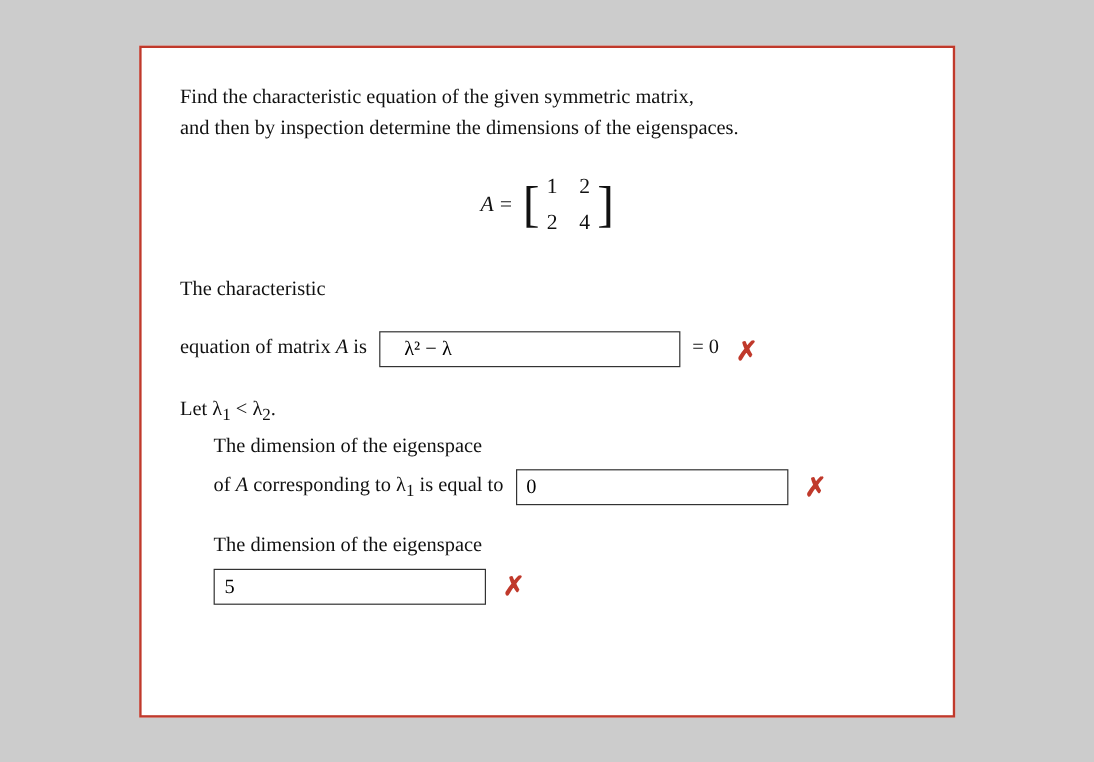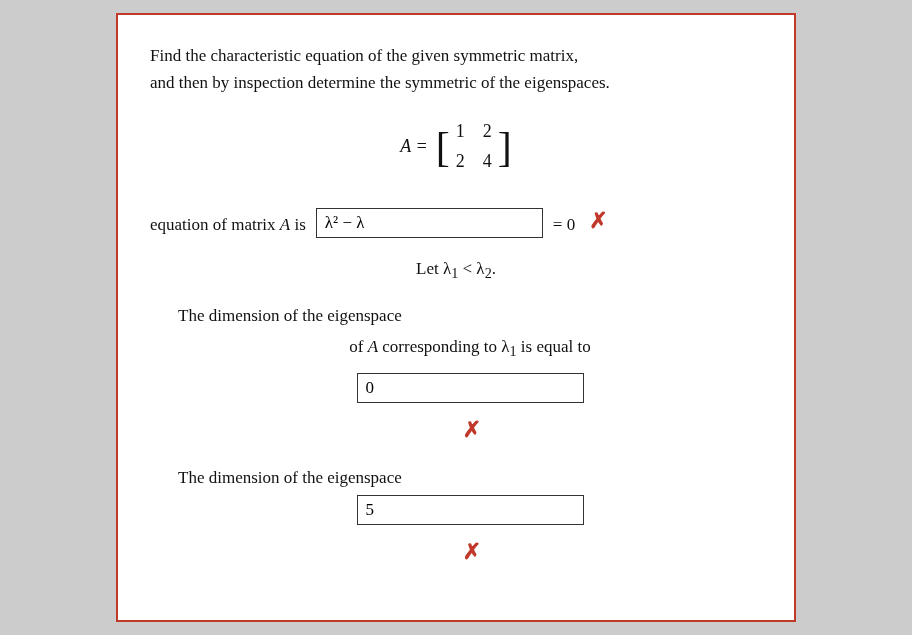--- a/index.html
+++ b/index.html
@@ -76,28 +76,28 @@
     .matrix-cell {
       text-align: center;
     }
 
     .char-eq-section {
       margin-bottom: 18px;
     }
 
     .char-eq-row {
       display: flex;
-      align-items: flex-end;
-      margin-top: 2px;
+      align-items: flex-start;
+      margin-top: 22px;
       gap: 10px;
     }
 
     .input-box {
       border: 1px solid #333;
-      padding: 4px 8px;
+      padding: 4px 20px;
       font-size: 17px;
       font-family: 'Times New Roman', Times, serif;
       min-width: 140px;
       text-align: left;
       background: #fff;
     }
 
     .input-box-small {
       border: 1px solid #333;
       padding: 4px 8px;
@@ -115,69 +115,67 @@
 
     .x-mark {
       color: #c0392b;
       font-size: 22px;
       font-weight: bold;
       font-style: normal;
       margin-left: 4px;
     }
 
     .lambda-section {
-      margin-bottom: 18px;
-      text-align: center;
     }
 
     .eigenspace-section {
       margin-bottom: 18px;
       margin-left: 28px;
     }
 
     .eigenspace-row {
       display: flex;
       align-items: center;
       margin-top: 4px;
       gap: 10px;
-      flex-direction: column;
     }
 
     .math-italic {
       font-style: italic;
     }
   </style>
 </head>
 <body>
 
 <div class="main-container">
   <div class="card">
 
     <div class="problem-text">
       <div>Find the characteristic equation of the given symmetric matrix,</div>
-      <div>and then by inspection determine the symmetric of the eigenspaces.</div>
+      <div>and then by inspection determine the dimensions of the eigenspaces.</div>
     </div>
 
     <div class="matrix-section">
       <div class="matrix-wrap">
         <span class="math-italic">A =</span>
         <div class="matrix-bracket-container">
           <span class="bracket-left">[</span>
           <div class="matrix-grid">
             <div class="matrix-cell">1</div>
             <div class="matrix-cell">2</div>
             <div class="matrix-cell">2</div>
             <div class="matrix-cell">4</div>
           </div>
           <span class="bracket-right">]</span>
         </div>
       </div>
     </div>
 
     <div class="char-eq-section">
+      <div>The characteristic</div>
       <div class="char-eq-row">
         <span>
           equation of matrix <span class="math-italic">A</span> is
         </span>
         <input class="input-box" type="text" value="λ² − λ" style="">
         <span class="equals-zero">= 0</span>
         <span class="x-mark">✗</span>
       </div>
     </div>
 

